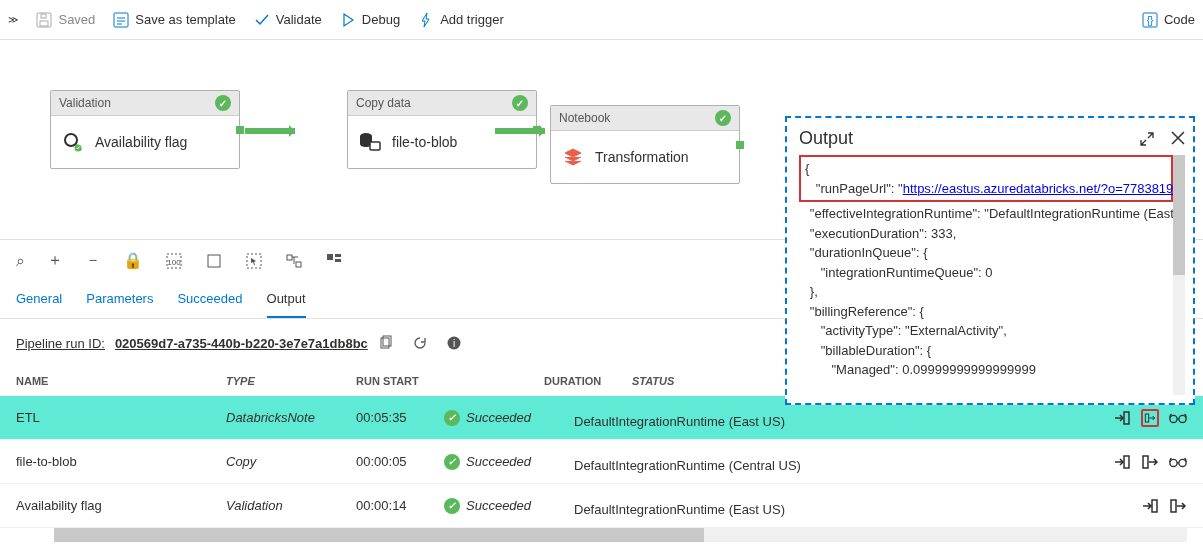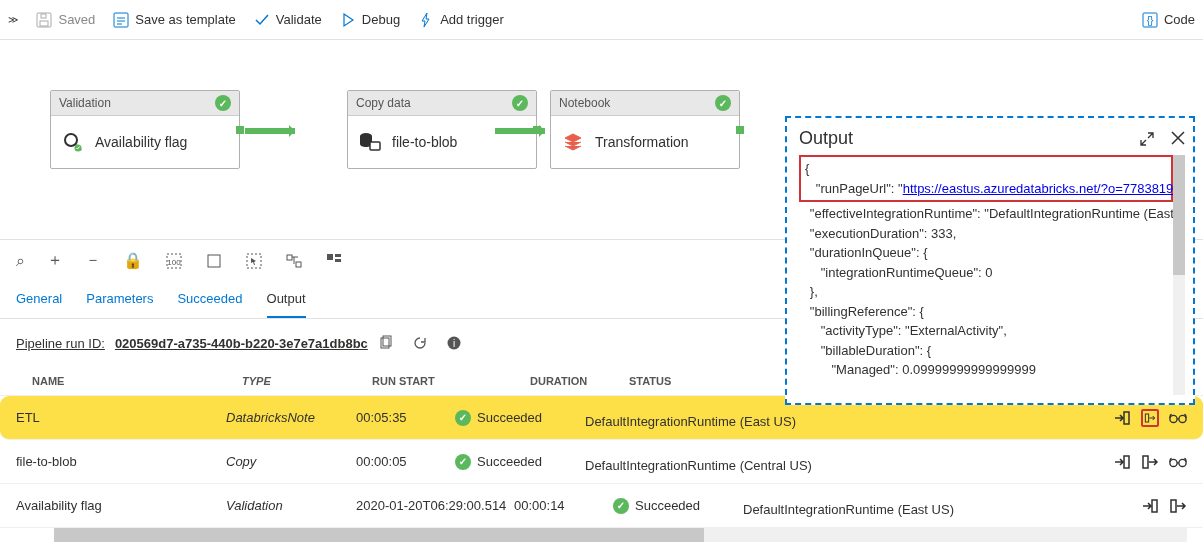--- a/index.html
+++ b/index.html
@@ -35,28 +35,28 @@
 .tab.active { color: #323130; border-bottom: 2px solid #0078d4; font-weight: 400; }
 
 
 .run-info { display: flex; align-items: center; gap: 10px; padding: 16px; text-decoration: underline; }
 .run-info-label { color: #323130; }
 .run-id { font-weight: 600; }
 .run-icons { display: inline-flex; gap: 18px; color: #555; cursor: pointer; }
 
 
 .table { width: 100%; }
-.thead { display: flex; padding: 8px 32px; font-size: 11px; font-weight: 600; color: #555; border-bottom: 1px solid #eee; }
+.thead { display: flex; padding: 8px 16px; font-size: 11px; font-weight: 600; color: #555; border-bottom: 1px solid #eee; }
 .trow { display: flex; align-items: center; padding: 10px 16px; border-bottom: 1px solid #f0f0f0; }
-.trow.selected { background: #fde047; border-radius: 9px; }
+.trow.selected { background: #5eead4; }
 .col-name { width: 210px; }
 .col-type { width: 130px; font-style: italic; }
-.col-start { width: 158px; }
-.col-dur { width: 99px; }
-.col-status { width: 130px; display: flex; align-items: center; gap: 6px; }
+.col-start { width: 188px; }
+.col-dur { width: 88px; }
+.col-status { width: 130px; display: flex; align-items: center; gap: 6px; font-style: italic; }
 .col-runtime { flex: 1; margin-top: 8px; }
 .col-actions { width: 90px; display: flex; gap: 10px; justify-content: flex-end; align-items: center; }
 .action-icon { width: 18px; height: 18px; display: inline-flex; align-items: center; justify-content: center; cursor: pointer; }
 .outlined-red { border: 2px solid #d13438; padding: 1px; border-radius: 2px; }
 
 
 .hscroll { height: 14px; background: #f0f0f0; position: relative; margin: 0 16px 4px 54px; }
 .hscroll-thumb { position: absolute; left: 0; top: 0; height: 14px; width: 650px; background: #c8c8c8; }
 
 
@@ -168,21 +168,21 @@
               <ellipse cx="8" cy="6" rx="6" ry="3" fill="#323130"></ellipse>
               <path d="M2 6v8c0 1.7 2.7 3 6 3s6-1.3 6-3V6" fill="#323130"></path>
               <rect x="12" y="12" width="10" height="8" rx="1" fill="#fff" stroke="#323130" stroke-width="1.5"></rect>
             </svg>
           </span>
           <span>file-to-blob</span>
         </div>
         <div class="act-square"></div>
       </div>
       <div class="connector" style="left: 495px; top: 88px; width: 50px;"></div>
-      <div class="activity" style="left: 550px; top: 50px;">
+      <div class="activity" style="left: 550px; top: 65px;">
         <div class="activity-header">
           <span>Notebook</span>
           <span class="success-circle">✓</span>
         </div>
         <div class="activity-body">
           <span class="act-icon">
             <svg width="24" height="24" viewBox="0 0 24 24">
               <path d="M4 8l8-4 8 4-8 4-8-4zm0 4l8 4 8-4m-16 4l8 4 8-4" fill="#e8604c" stroke="#e8604c"></path>
             </svg>
           </span>
@@ -332,21 +332,20 @@
               <circle cx="5" cy="8" r="4" fill="none" stroke="#323130" stroke-width="1.5"></circle>
               <circle cx="15" cy="8" r="4" fill="none" stroke="#323130" stroke-width="1.5"></circle>
               <path d="M9 8h2M1 7c0-2 1-4 2-4M19 7c0-2-1-4-2-4" stroke="#323130" fill="none" stroke-width="1.5"></path>
             </svg>
           </span>
         </div>
       </div>
       <div class="trow">
         <div class="col-name">Availability flag</div>
         <div class="col-type">Validation</div>
-        <div class="col-start">2020-01-20T06:29:00.514</div>
         <div class="col-dur">00:00:14</div>
         <div class="col-status">
           <span class="success-circle">✓</span>
           <span>Succeeded</span>
         </div>
         <div class="col-runtime">DefaultIntegrationRuntime (East US)</div>
         <div class="col-actions">
           <span class="action-icon">
             <svg width="18" height="18" viewBox="0 0 18 18">
               <path d="M2 9h8m-3-3l3 3-3 3" stroke="#323130" fill="none" stroke-width="1.5"></path>

